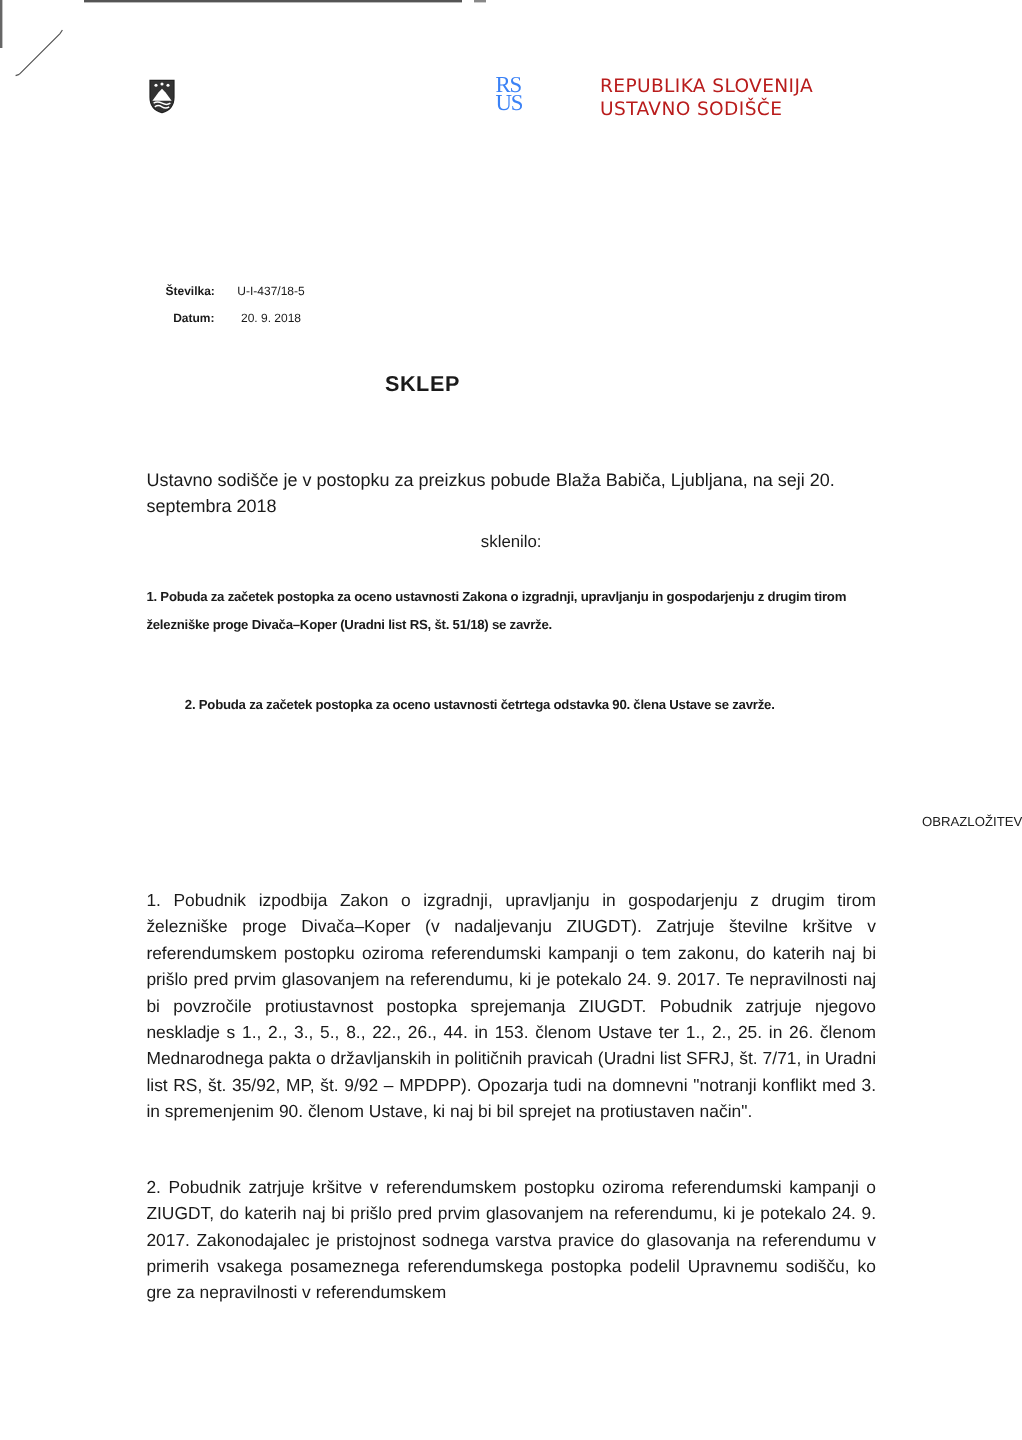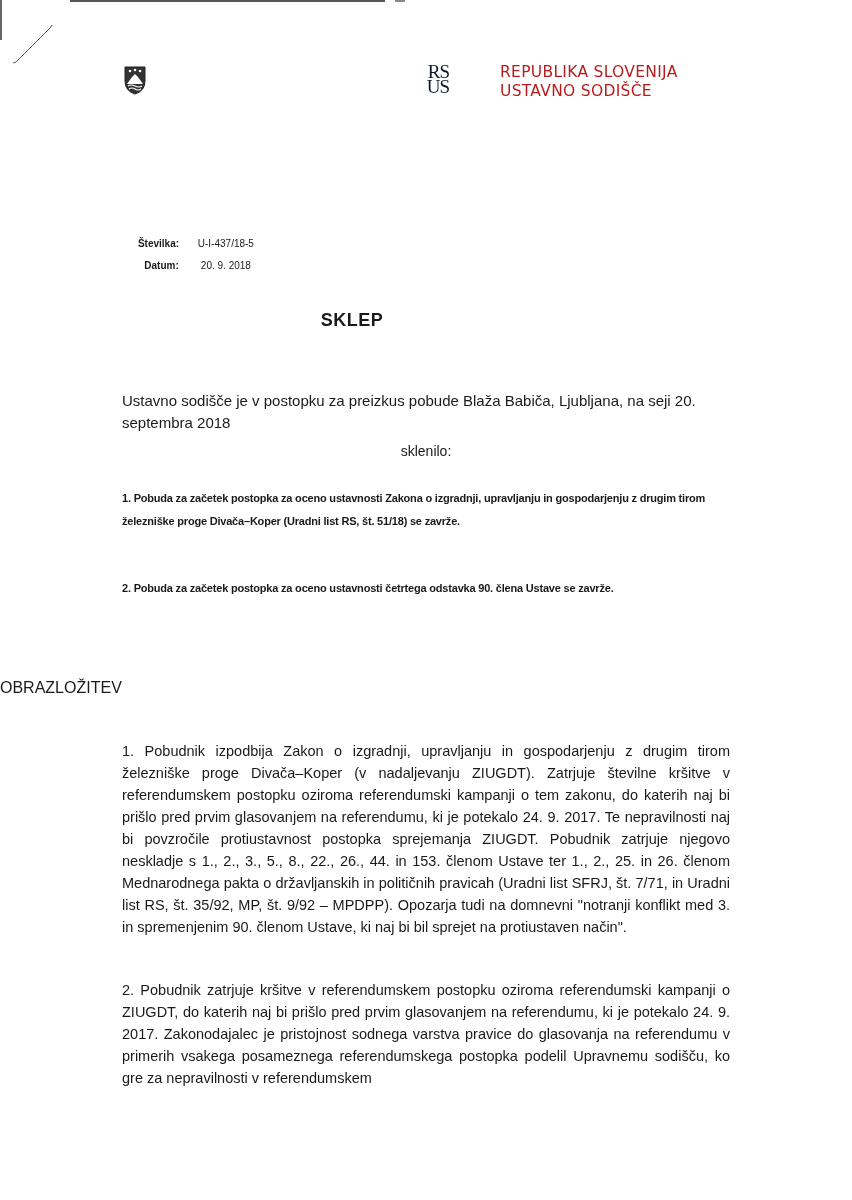--- a/index.html
+++ b/index.html
@@ -55,23 +55,22 @@
     }
     .rs-logo {
       position: absolute;
       left: 413px;
       top: 64px;
       width: 36px;
       height: 40px;
       font-family: "Liberation Serif", serif;
       font-size: 19px;
       line-height: 15px;
-      color: #0f172a;
+      color: #3b82f6;
       letter-spacing: -1px;
-      text-align: right;
     }
     .rs-logo span { display: block; }
     .org-name {
       position: absolute;
       left: 500px;
       top: 63px;
       font-family: "DejaVu Sans", sans-serif;
       font-size: 15.5px;
       line-height: 19px;
       color: #b91c1c;
@@ -122,28 +121,28 @@
     .decision {
       position: absolute;
       left: 122px;
       width: 610px;
       font-size: 11px;
       line-height: 22.5px;
       font-weight: bold;
       letter-spacing: -0.2px;
     }
     .decision-1 { top: 487px; }
-    .decision-2 { top: 577px; }
+    .decision-2 { top: 577px; margin-left: 32px; }
     .section-heading {
       position: absolute;
       left: 0;
       width: 852px;
       top: 679px;
-      text-align: left;
-      font-size: 16px;
+      text-align: right;
+      font-size: 11px;
     }
     .para {
       position: absolute;
       left: 122px;
       width: 608px;
       font-size: 14.5px;
       line-height: 22px;
       text-align: justify;
     }
     .para-1 { top: 740px; }

